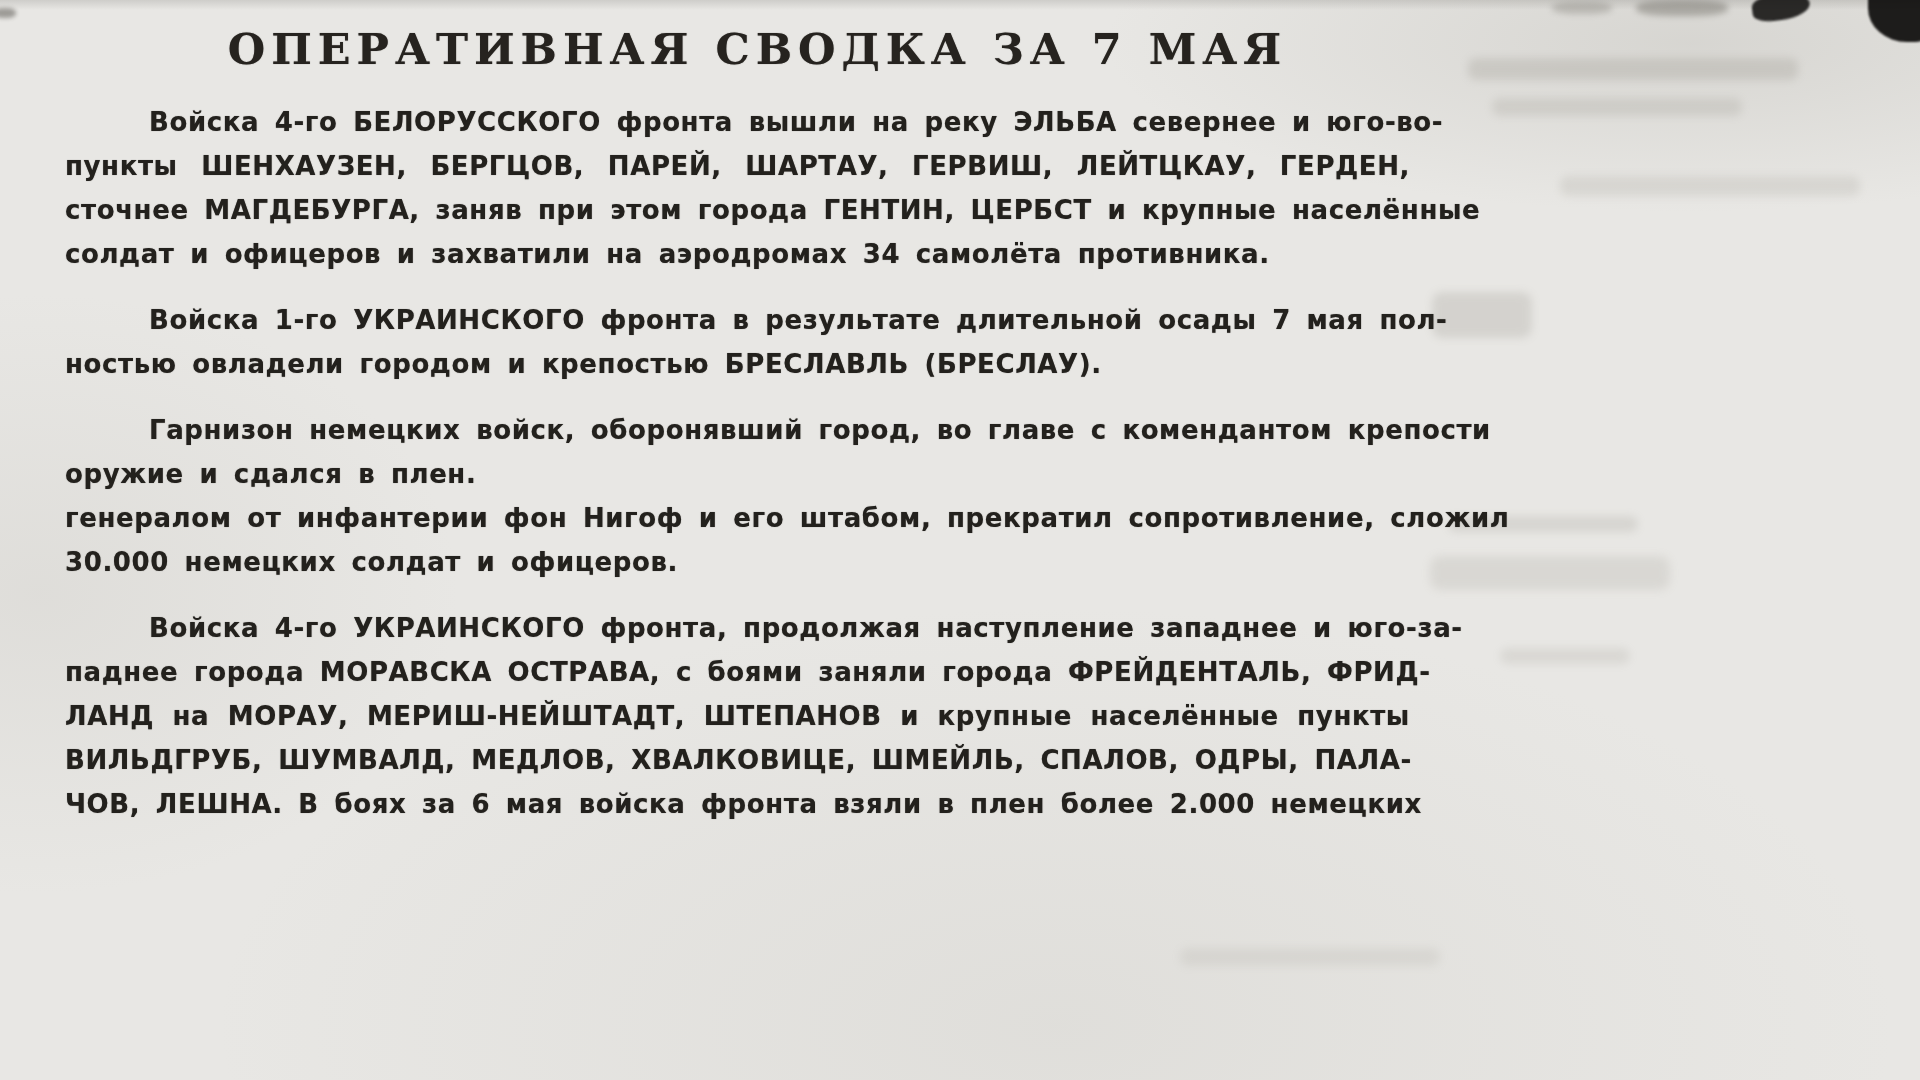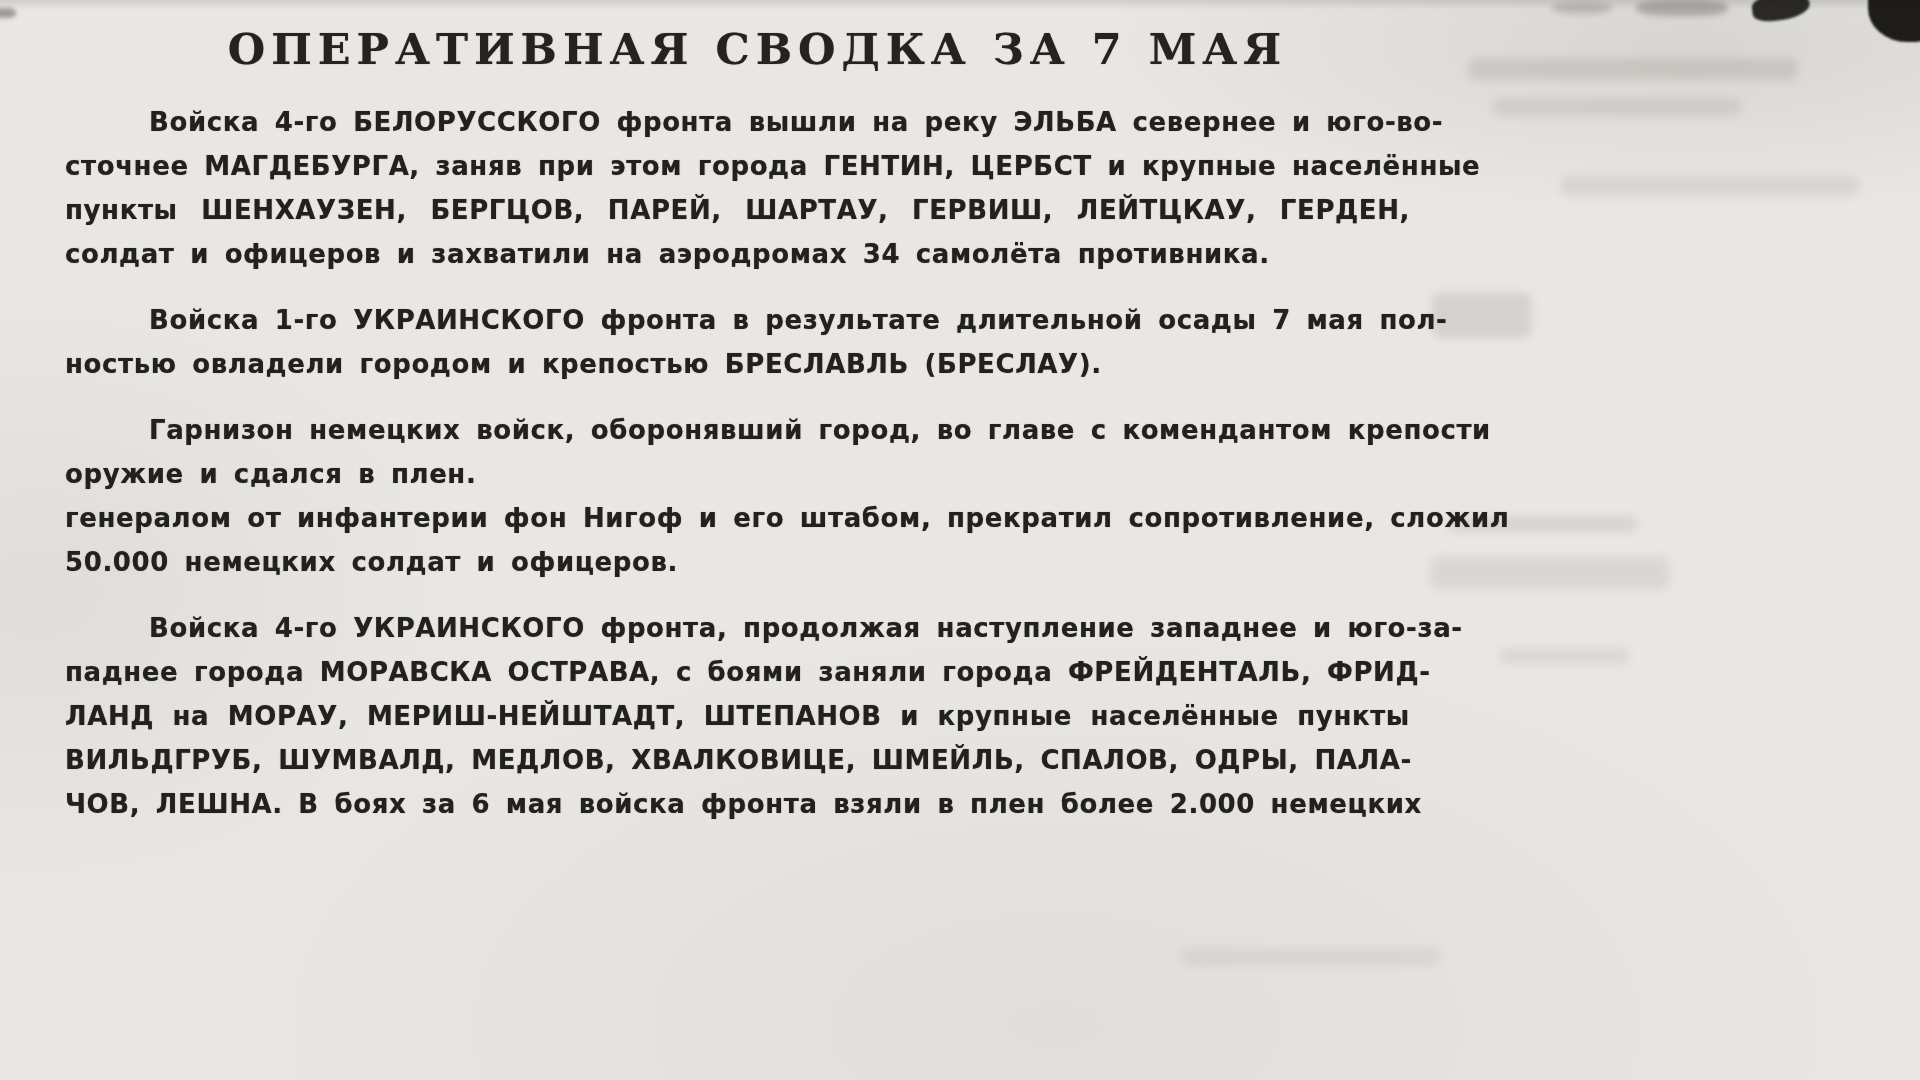--- a/index.html
+++ b/index.html
@@ -91,29 +91,29 @@
   <div class="artifact bleed-5"></div>
   <div class="artifact bleed-6"></div>
   <div class="artifact bleed-7"></div>
   <div class="artifact bleed-8"></div>
   <div class="artifact edge-mark"></div>
 
   <div class="column">
     <div class="title">ОПЕРАТИВНАЯ СВОДКА ЗА 7 МАЯ</div>
 
     <div class="line indent">Войска 4-го БЕЛОРУССКОГО фронта вышли на реку ЭЛЬБА севернее и юго-во-</div>
+    <div class="line">пункты ШЕНХАУЗЕН, БЕРГЦОВ, ПАРЕЙ, ШАРТАУ, ГЕРВИШ, ЛЕЙТЦКАУ, ГЕРДЕН,</div>
     <div class="line">сточнее МАГДЕБУРГА, заняв при этом города ГЕНТИН, ЦЕРБСТ и крупные населённые</div>
-    <div class="line">пункты ШЕНХАУЗЕН, БЕРГЦОВ, ПАРЕЙ, ШАРТАУ, ГЕРВИШ, ЛЕЙТЦКАУ, ГЕРДЕН,</div>
     <div class="line end">солдат и офицеров и захватили на аэродромах 34 самолёта противника.</div>
     <div class="line indent para-gap">Войска 1-го УКРАИНСКОГО фронта в результате длительной осады 7 мая пол-</div>
     <div class="line end">ностью овладели городом и крепостью БРЕСЛАВЛЬ (БРЕСЛАУ).</div>
     <div class="line indent para-gap">Гарнизон немецких войск, оборонявший город, во главе с комендантом крепости</div>
     <div class="line end">оружие и сдался в плен.</div>
     <div class="line">генералом от инфантерии фон Нигоф и его штабом, прекратил сопротивление, сложил</div>
-    <div class="line end">50.000 немецких солдат и офицеров.</div>
+    <div class="line end">30.000 немецких солдат и офицеров.</div>
     <div class="line indent para-gap">Войска 4-го УКРАИНСКОГО фронта, продолжая наступление западнее и юго-за-</div>
     <div class="line">паднее города МОРАВСКА ОСТРАВА, с боями заняли города ФРЕЙДЕНТАЛЬ, ФРИД-</div>
     <div class="line">ЛАНД на МОРАУ, МЕРИШ-НЕЙШТАДТ, ШТЕПАНОВ и крупные населённые пункты</div>
     <div class="line">ВИЛЬДГРУБ, ШУМВАЛД, МЕДЛОВ, ХВАЛКОВИЦЕ, ШМЕЙЛЬ, СПАЛОВ, ОДРЫ, ПАЛА-</div>
     <div class="line">ЧОВ, ЛЕШНА. В боях за 6 мая войска фронта взяли в плен более 2.000 немецких</div>
   </div>
 
 </div>
 
 </body></html>

